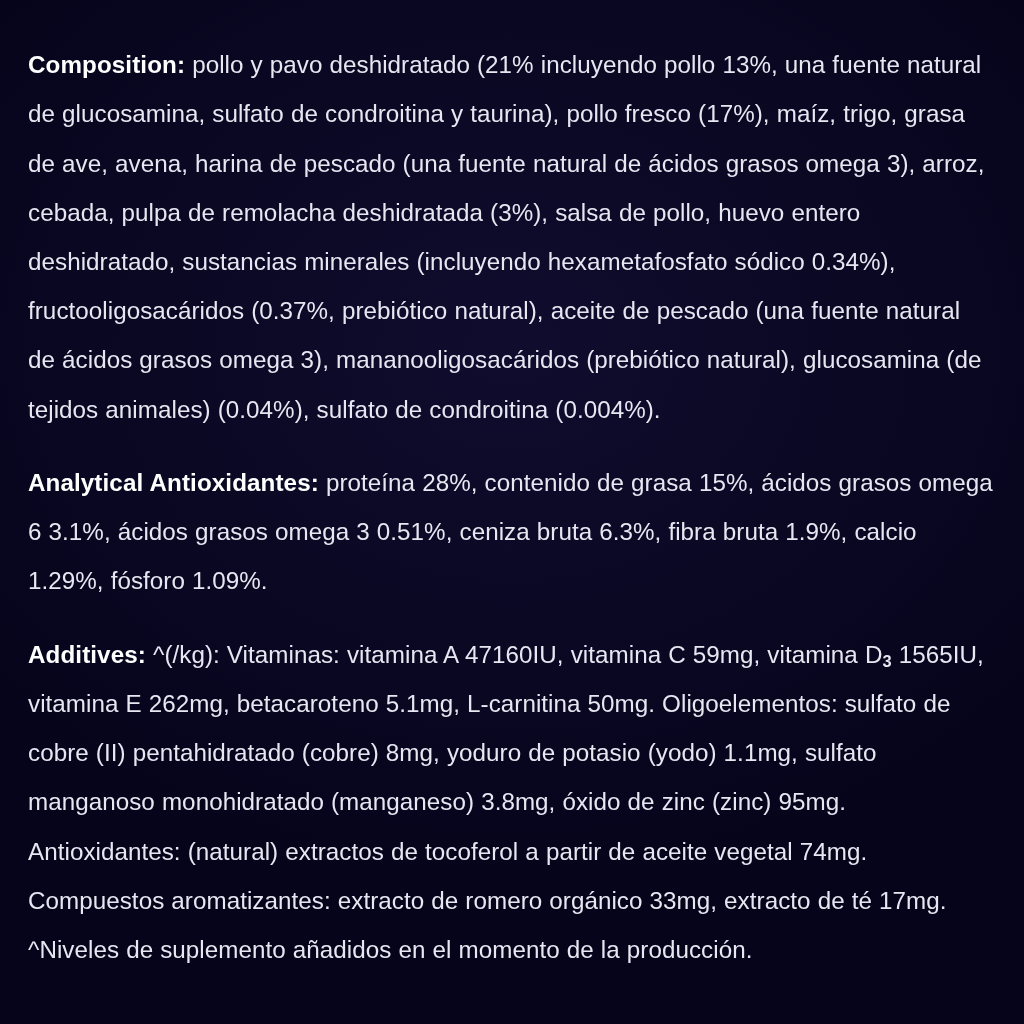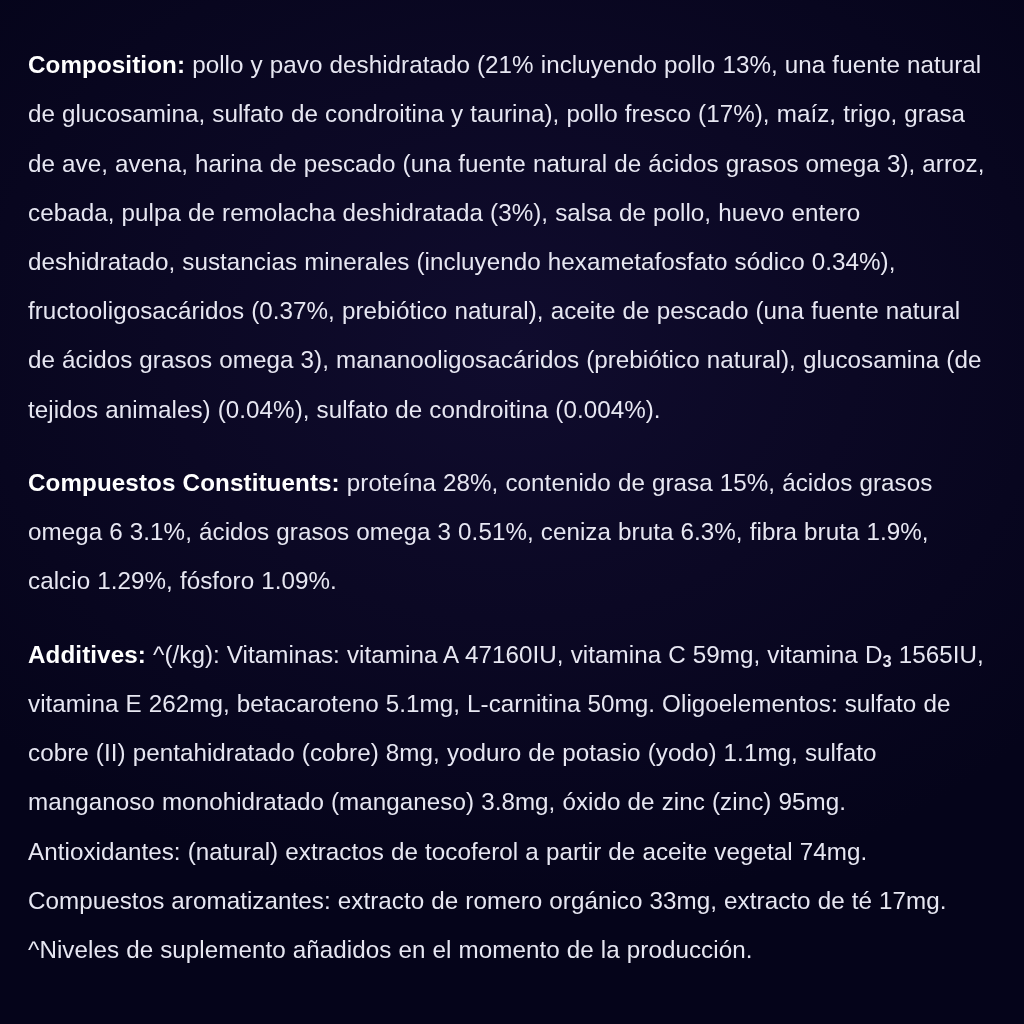--- a/index.html
+++ b/index.html
@@ -59,20 +59,20 @@
 </head>
 <body>
 
 <div class="label-panel">
 
   <div class="section">
     <p class="section-body"><span class="section-head">Composition:</span><span> pollo y pavo deshidratado (21% incluyendo pollo 13%, una fuente natural de glucosamina, sulfato de condroitina y taurina), pollo fresco (17%), maíz, trigo, grasa de ave, avena,  harina de pescado (una fuente natural de ácidos grasos omega 3), arroz, cebada, pulpa de remolacha deshidratada (3%), salsa de pollo, huevo entero deshidratado, sustancias minerales (incluyendo hexametafosfato sódico 0.34%), fructooligosacáridos (0.37%, prebiótico natural), aceite de pescado (una fuente natural de ácidos grasos omega 3), mananooligosacáridos (prebiótico natural), glucosamina (de tejidos animales) (0.04%), sulfato de condroitina (0.004%).</span></p>
   </div>
 
   <div class="section">
-    <p class="section-body"><span class="section-head">Compuestos Constituents:</span><span> proteína 28%, contenido de grasa 15%, ácidos grasos omega 6 3.1%, ácidos grasos omega 3 0.51%, ceniza bruta 6.3%, fibra bruta 1.9%, calcio 1.29%, fósforo 1.09%.</span></p>
+    <p class="section-body"><span class="section-head">Analytical Antioxidantes:</span><span> proteína 28%, contenido de grasa 15%, ácidos grasos omega 6 3.1%, ácidos grasos omega 3 0.51%, ceniza bruta 6.3%, fibra bruta 1.9%, calcio 1.29%, fósforo 1.09%.</span></p>
   </div>
 
   <div class="section">
     <p class="section-body"><span class="section-head">Additives:</span><span> ^(/kg): Vitaminas: vitamina A 47160IU, vitamina C 59mg, vitamina D</span><sub>3</sub><span> 1565IU, vitamina E 262mg, betacaroteno 5.1mg, L-carnitina 50mg. Oligoelementos: sulfato de cobre (II) pentahidratado (cobre) 8mg, yoduro de potasio (yodo) 1.1mg, sulfato manganoso monohidratado (manganeso) 3.8mg, óxido de zinc (zinc) 95mg. Antioxidantes: (natural) extractos de tocoferol a partir de aceite vegetal 74mg. Compuestos aromatizantes: extracto de romero orgánico 33mg, extracto de té 17mg. ^Niveles de suplemento añadidos en el momento de la producción.</span></p>
   </div>
 
 </div>
 
 </body></html>

